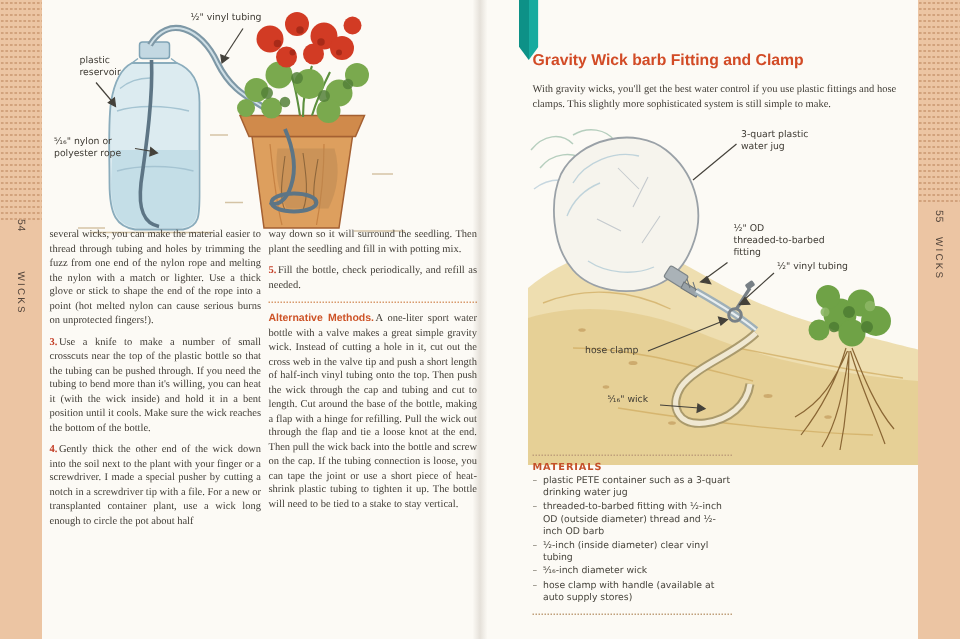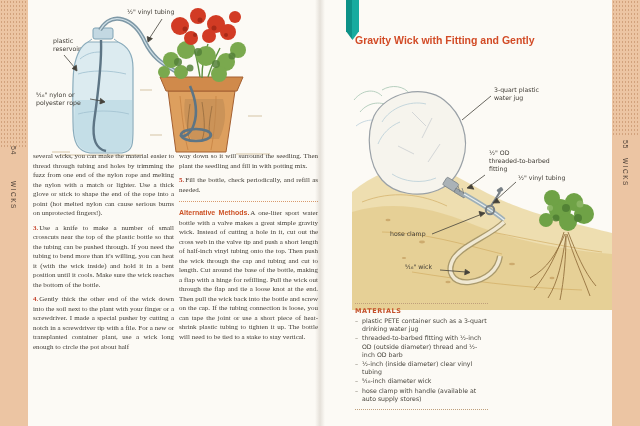--- a/index.html
+++ b/index.html
@@ -175,21 +175,22 @@
   <div class="col col2">
     <p><span>way down so it will surround the seedling. Then plant the seedling and fill in with potting mix.</span></p>
     <p><span class="step">5.</span><span>Fill the bottle, check periodically, and refill as needed.</span></p>
     <hr class="dotted-rule">
     <p><span class="alt-lead">Alternative Methods.</span><span>A one-liter sport water bottle with a valve makes a great simple gravity wick. Instead of cutting a hole in it, cut out the cross web in the valve tip and push a short length of half-inch vinyl tubing onto the top. Then push the wick through the cap and tubing and cut to length. Cut around the base of the bottle, making a flap with a hinge for refilling. Pull the wick out through the flap and tie a loose knot at the end. Then pull the wick back into the bottle and screw on the cap. If the tubing connection is loose, you can tape the joint or use a short piece of heat-shrink plastic tubing to tighten it up. The bottle will need to be tied to a stake to stay vertical.</span></p>
   </div>
 
   <div class="spine"></div>
 
   <div class="bookmark"></div>
-  <div class="page-title">Gravity Wick with Fitting and Gently</div>
+  <div class="page-title">Gravity Wick barb Fitting and Clamp</div>
+  <div class="intro">With gravity wicks, you'll get the best water control if you use plastic fittings and hose clamps. This slightly more sophisticated system is still simple to make.</div>
 
   <svg class="fig fig-right" viewBox="0 0 260 228">
 
     <g>
       <path d="M0,110 C30,85 70,75 100,92 C130,108 150,122 200,136 C228,143 248,148 260,151 L260,228 L0,228 Z" fill="#ead79f" opacity="0.8"></path>
       <path d="M0,130 C40,118 80,125 120,142 C160,158 210,168 260,172 L260,228 L0,228 Z" fill="#e0c482" opacity="0.55"></path>
       <path d="M10,120 C40,108 70,112 95,124 M30,150 C70,150 110,162 150,172 M140,150 C180,158 220,166 250,170 M60,190 C110,198 170,206 230,208" fill="none" stroke="#cfa95e" stroke-width="0.9" opacity="0.7"></path>
       <g fill="#b98d4e" opacity="0.55">
         <ellipse cx="36" cy="138" rx="2.5" ry="1.2"></ellipse>
           <ellipse cx="70" cy="160" rx="3" ry="1.4"></ellipse>

